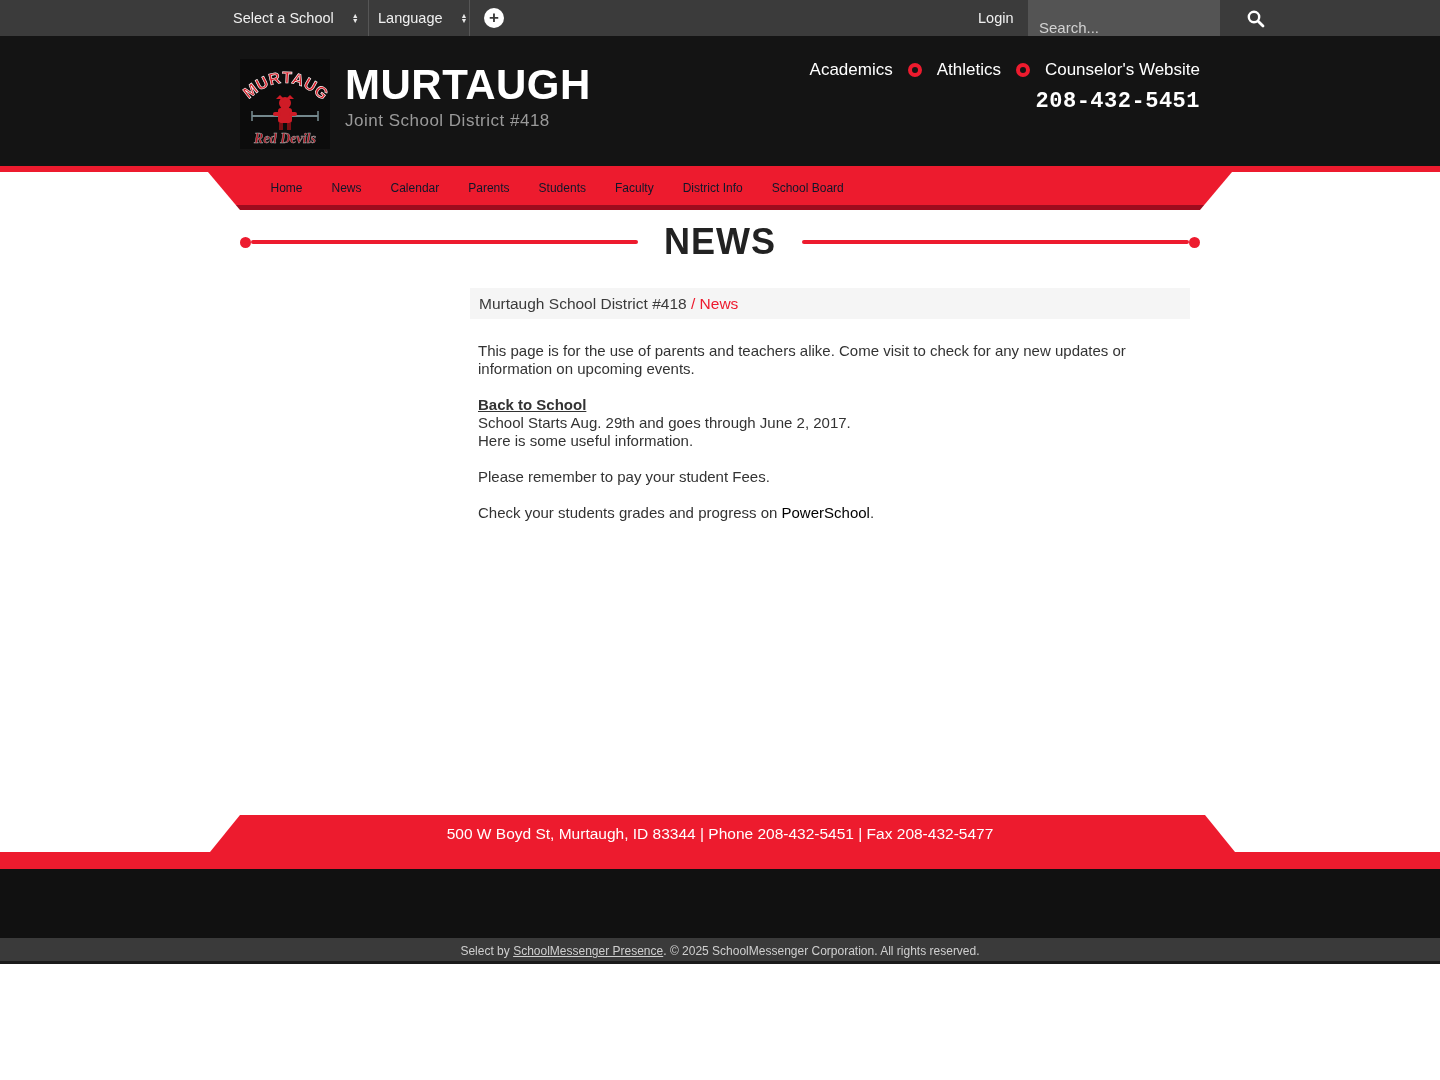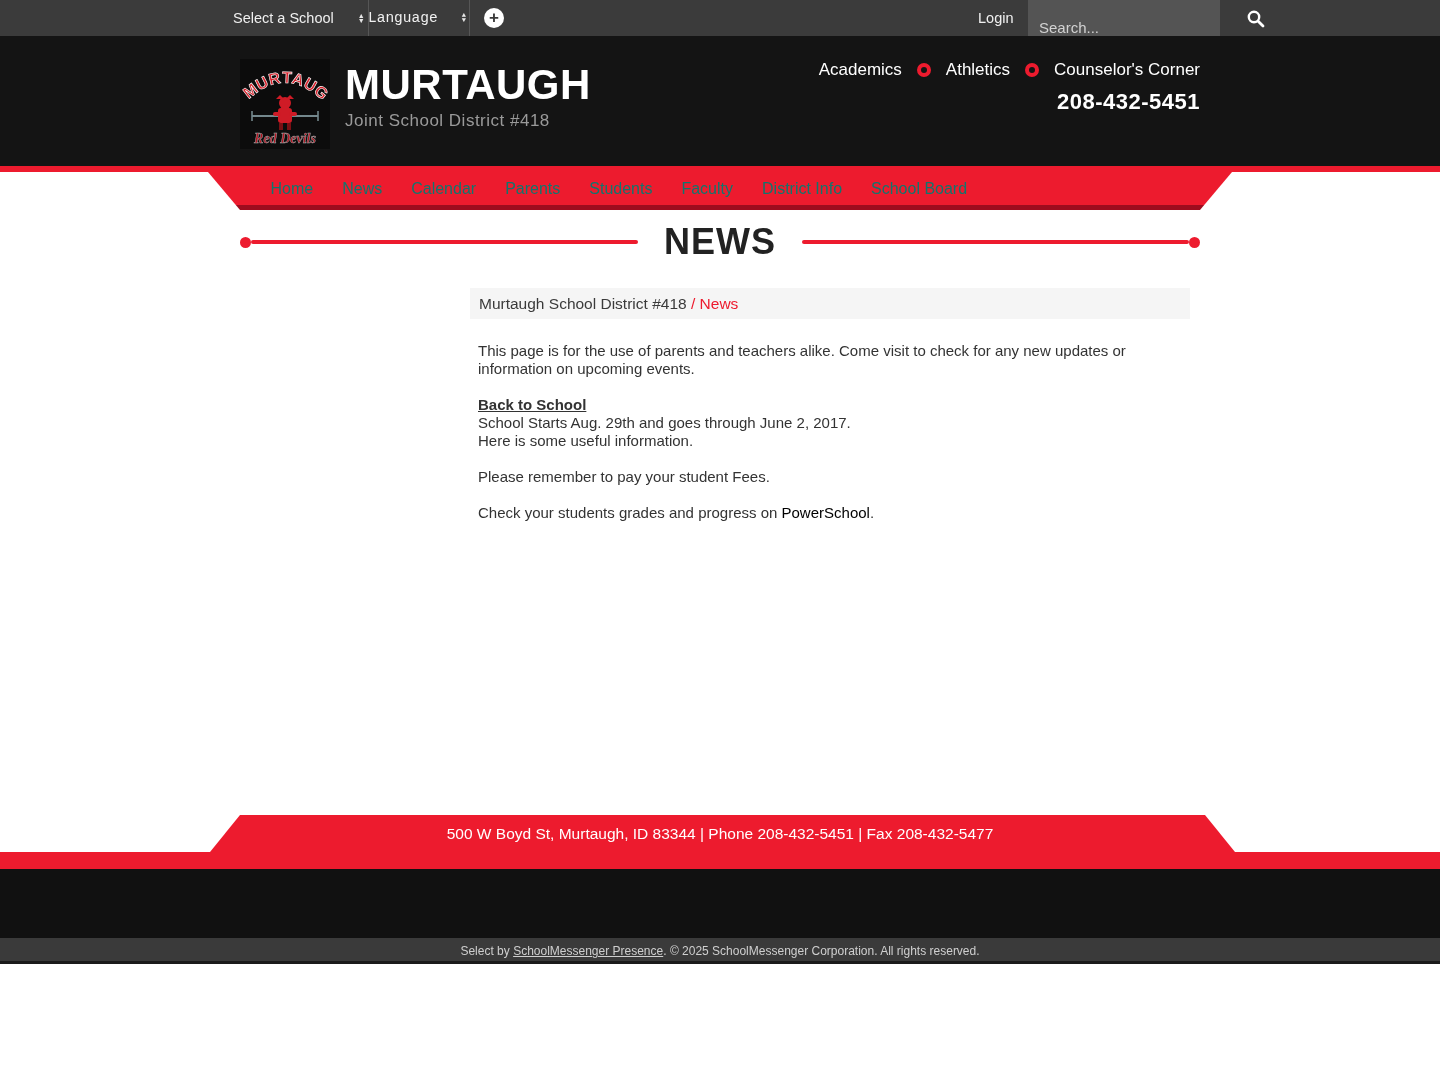--- a/index.html
+++ b/index.html
@@ -2,52 +2,52 @@
 <html><head>
 <meta charset="utf-8">
 <style>
   * { margin:0; padding:0; box-sizing:border-box; }
   html,body { background:#ffffff; }
   body { font-family:"Liberation Sans", sans-serif; }
   .page { position:relative; width:1440px; height:1080px; background:#ffffff; overflow:hidden; }
 
   
   .topbar { position:absolute; top:0; left:0; width:1440px; height:36px; background:#3B3B3B; color:#f0f0f0; font-size:14.5px; }
-  .topbar .ts { position:absolute; top:0; height:36px; line-height:36px; display:flex; align-items:center; gap:24px; cursor:pointer; }
+  .topbar .ts { position:absolute; top:0; height:36px; line-height:36px; display:flex; align-items:center; gap:18px; cursor:pointer; }
   .ts-select { left:233px; }
-  .ts-lang { left:368px;font-family:Liberation Mono, monospace; }
+  .ts-lang { left:378px; }
   .sort-arrows { display:inline-flex; flex-direction:column; font-size:7px; line-height:5px; color:#e8e8e8; margin-top:-1px; }
   .tb-divider { position:absolute; top:0; height:36px; width:1px; background:rgba(255,255,255,.14); }
   .plus-btn { position:absolute; left:484px; top:8px; width:20px; height:20px; border-radius:50%; background:#ffffff; color:#3B3B3B; font-size:17px; font-weight:bold; line-height:19px; text-align:center; cursor:pointer; }
   .login-link { position:absolute; left:978px; top:0; height:36px; line-height:36px; cursor:pointer; }
   .searchbox { position:absolute; left:1028px; top:0; width:192px; height:36px; background:#545454; display:flex; align-items:flex-end; }
   .searchbox input { flex:1; background:transparent; border:none; outline:none; color:#e5e5e5; font-size:15px; padding:0 8px 0 11px; font-family:"Liberation Sans", sans-serif; }
   .searchbox input::placeholder { color:#d2d2d2; opacity:1; }
   .search-btn { width:32px; height:36px; border:none; background:transparent; display:flex; align-items:center; justify-content:center; cursor:pointer; }
 
   
   .header { position:absolute; top:36px; left:0; width:1440px; height:130px; background:#141414; color:#fff; }
   .logo { position:absolute; left:240px; top:23px; width:90px; height:90px; cursor:pointer; }
   .title-block { position:absolute; left:345px; top:26px; }
   .site-title { font-size:42px; font-weight:bold; color:#ffffff; letter-spacing:0.5px; line-height:46px; }
   .site-subtitle { font-size:17px; color:#9a9a9a; letter-spacing:0.5px; margin-top:3px; }
   .header-right { position:absolute; right:240px; top:24px; text-align:right; }
   .header-links { display:flex; align-items:center; gap:15px; font-size:17px; color:#fff; justify-content:center; }
   .header-links a { color:#fff; text-decoration:none; cursor:pointer; }
   .donut { width:14px; height:14px; border:4px solid #ED1B2E; border-radius:50%; display:inline-block; }
-  .header-phone { margin-top:9px; font-size:22px; font-weight:bold; color:#ffffff; letter-spacing:0.5px; }
+  .header-phone { margin-top:9px; font-size:22px; font-weight:bold; color:#ffffff; letter-spacing:0.5px;font-family:Liberation Mono, monospace; }
 
   
   .navwrap { position:absolute; top:166px; left:0; width:1440px; height:44px; }
   .nav-strip { position:absolute; top:0; left:0; width:100%; height:6px; background:#ED1B2E; }
   .nav-bar { position:absolute; top:6px; left:0; width:100%; height:38px;
              background:linear-gradient(to bottom, #ED1B2E 0px, #ED1B2E 33px, #9E0C1E 33px, #9E0C1E 38px);
              clip-path:polygon(208px 0, 1232px 0, 1200px 100%, 240px 100%); }
   .nav-links { position:absolute; top:6px; left:256px; height:33px; display:flex; }
-  .nav-links a { color:#0f766e; text-decoration:none; font-size:16px; line-height:33px; padding:0 14.5px; cursor:pointer; }
+  .nav-links a { color:#0f172a; text-decoration:none; font-size:12px; line-height:33px; padding:0 14.5px; cursor:pointer; }
 
   
   .news-heading { position:absolute; left:240px; top:222px; width:960px; height:40px; display:flex; align-items:center; }
   .nh-line { flex:1; height:4px; background:#ED1B2E; border-radius:2px; }
   .nh-dot { width:11px; height:11px; border-radius:50%; background:#ED1B2E; }
   .nh-title { font-size:36px; font-weight:bold; color:#222222; letter-spacing:1px; margin:0 26px; }
 
   
   .breadcrumb { position:absolute; left:470px; top:288px; width:720px; height:31px; background:#f5f5f5; line-height:31px; padding-left:9px; font-size:15.5px; color:#3a3a3a; }
   .breadcrumb a.site { color:#3a3a3a; text-decoration:none; cursor:pointer; }
@@ -134,21 +134,21 @@
     <div class="title-block">
       <div class="site-title">MURTAUGH</div>
       <div class="site-subtitle">Joint School District #418</div>
     </div>
     <div class="header-right">
       <div class="header-links">
         <a>Academics</a>
         <span class="donut"></span>
         <a>Athletics</a>
         <span class="donut"></span>
-        <a>Counselor's Corner</a>
+        <a>Counselor's Website</a>
       </div>
       <div class="header-phone">208-432-5451</div>
     </div>
   </div>
 
   <div class="navwrap">
     <div class="nav-strip"></div>
     <div class="nav-bar"></div>
     <div class="nav-links">
       <a>Home</a>

